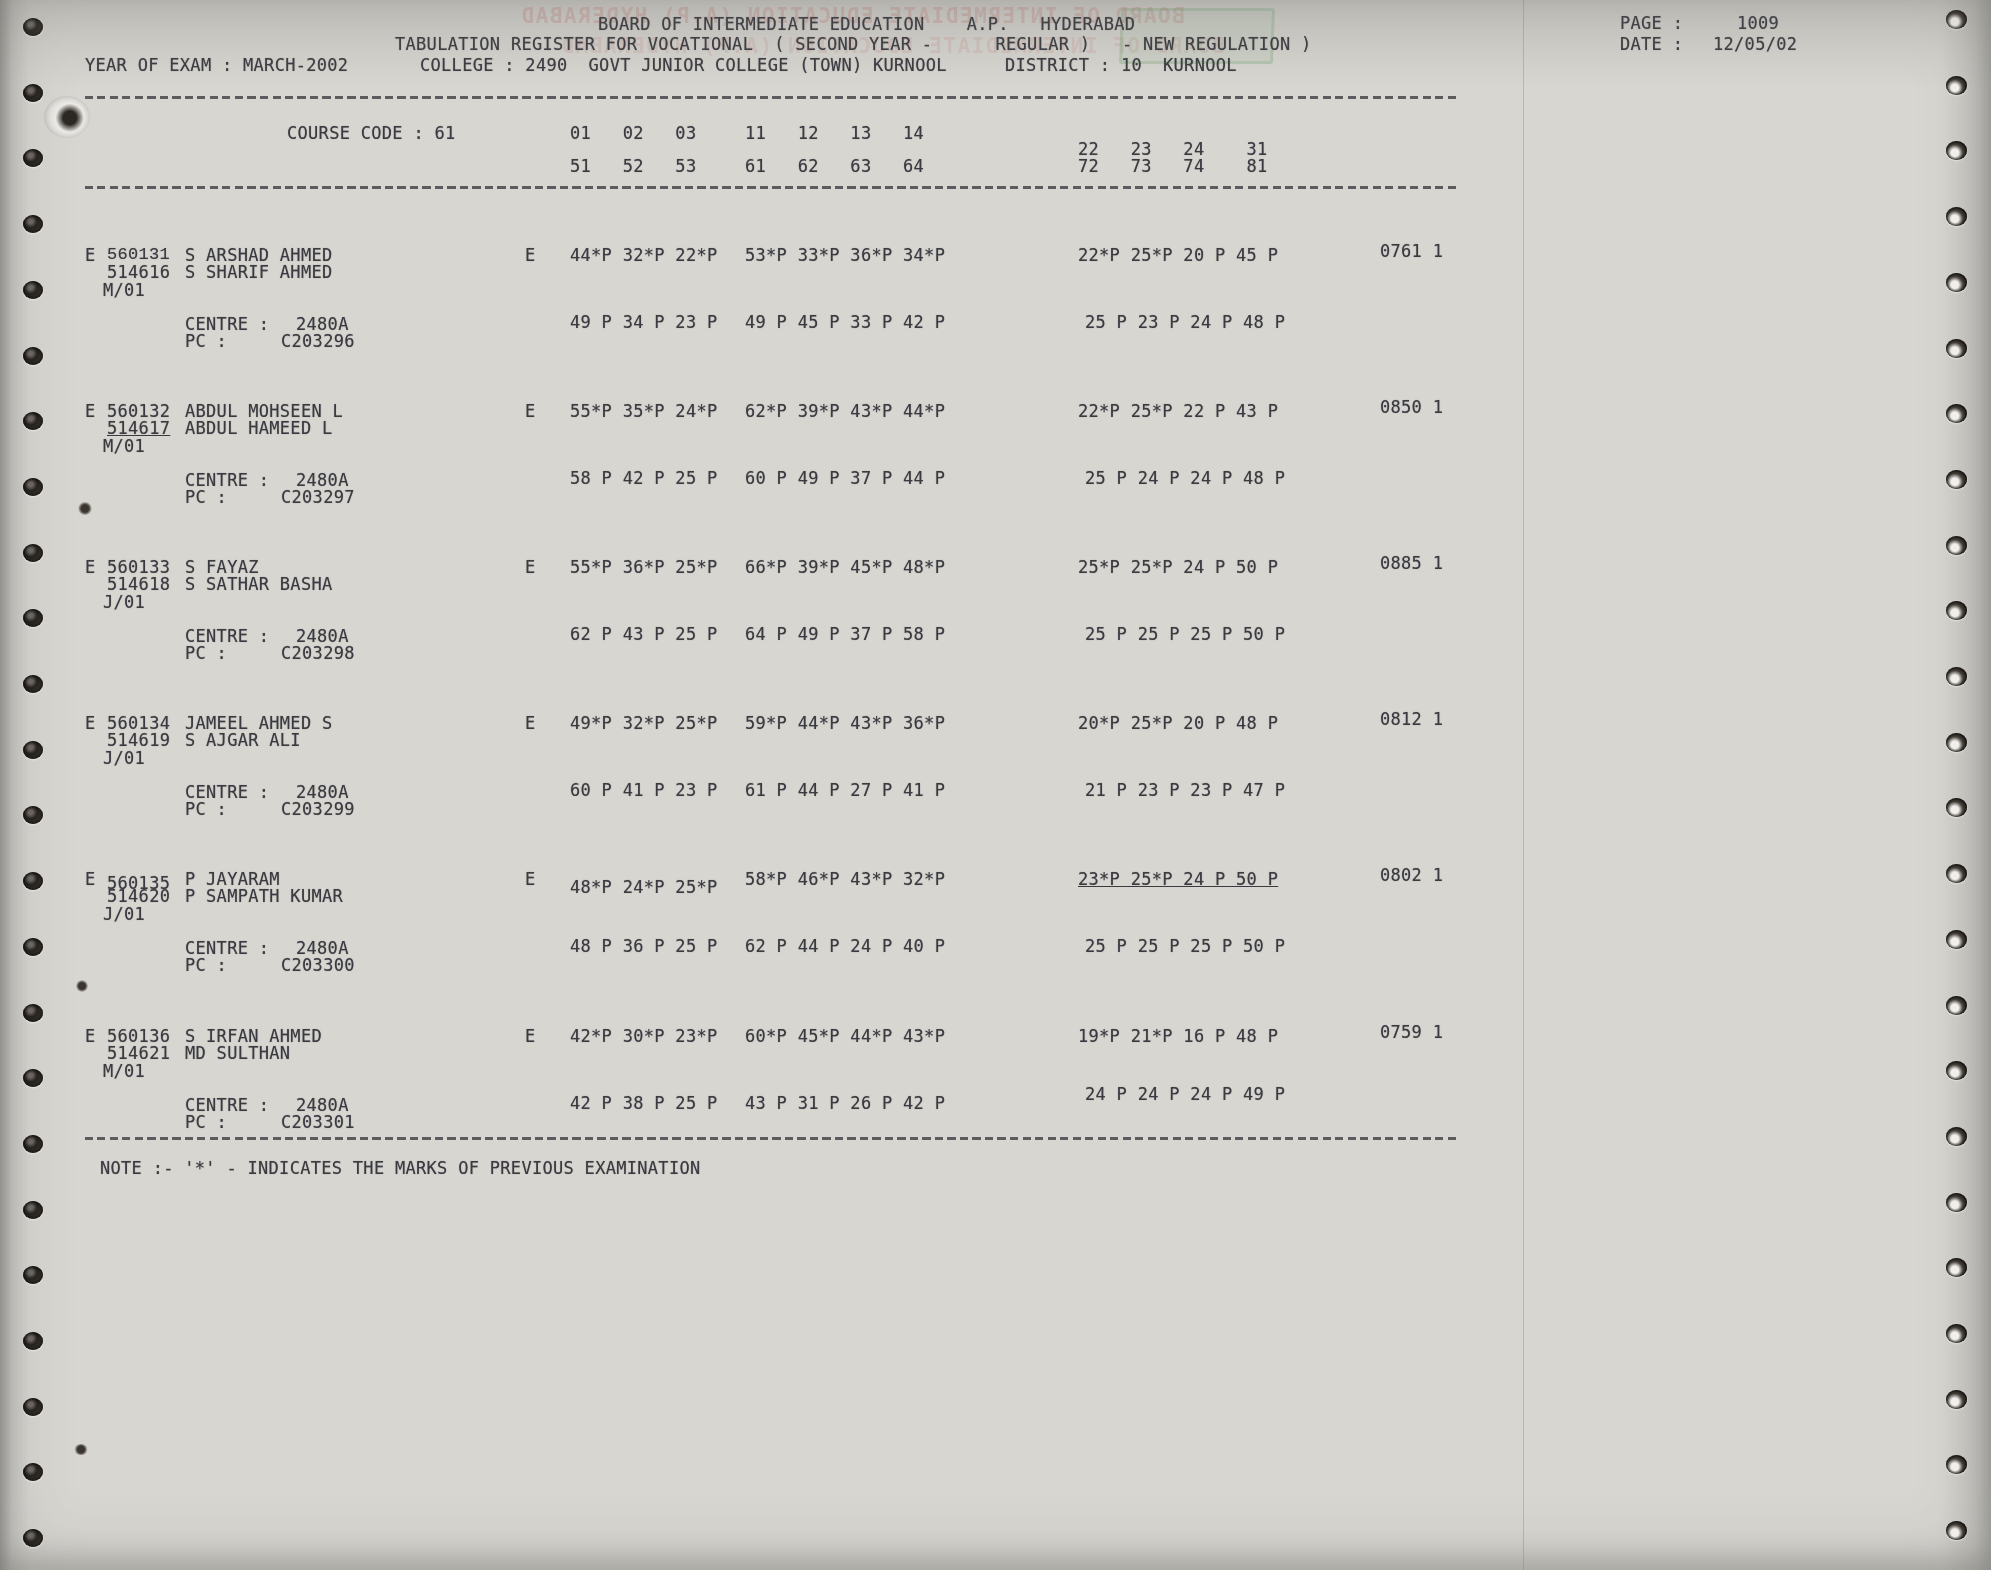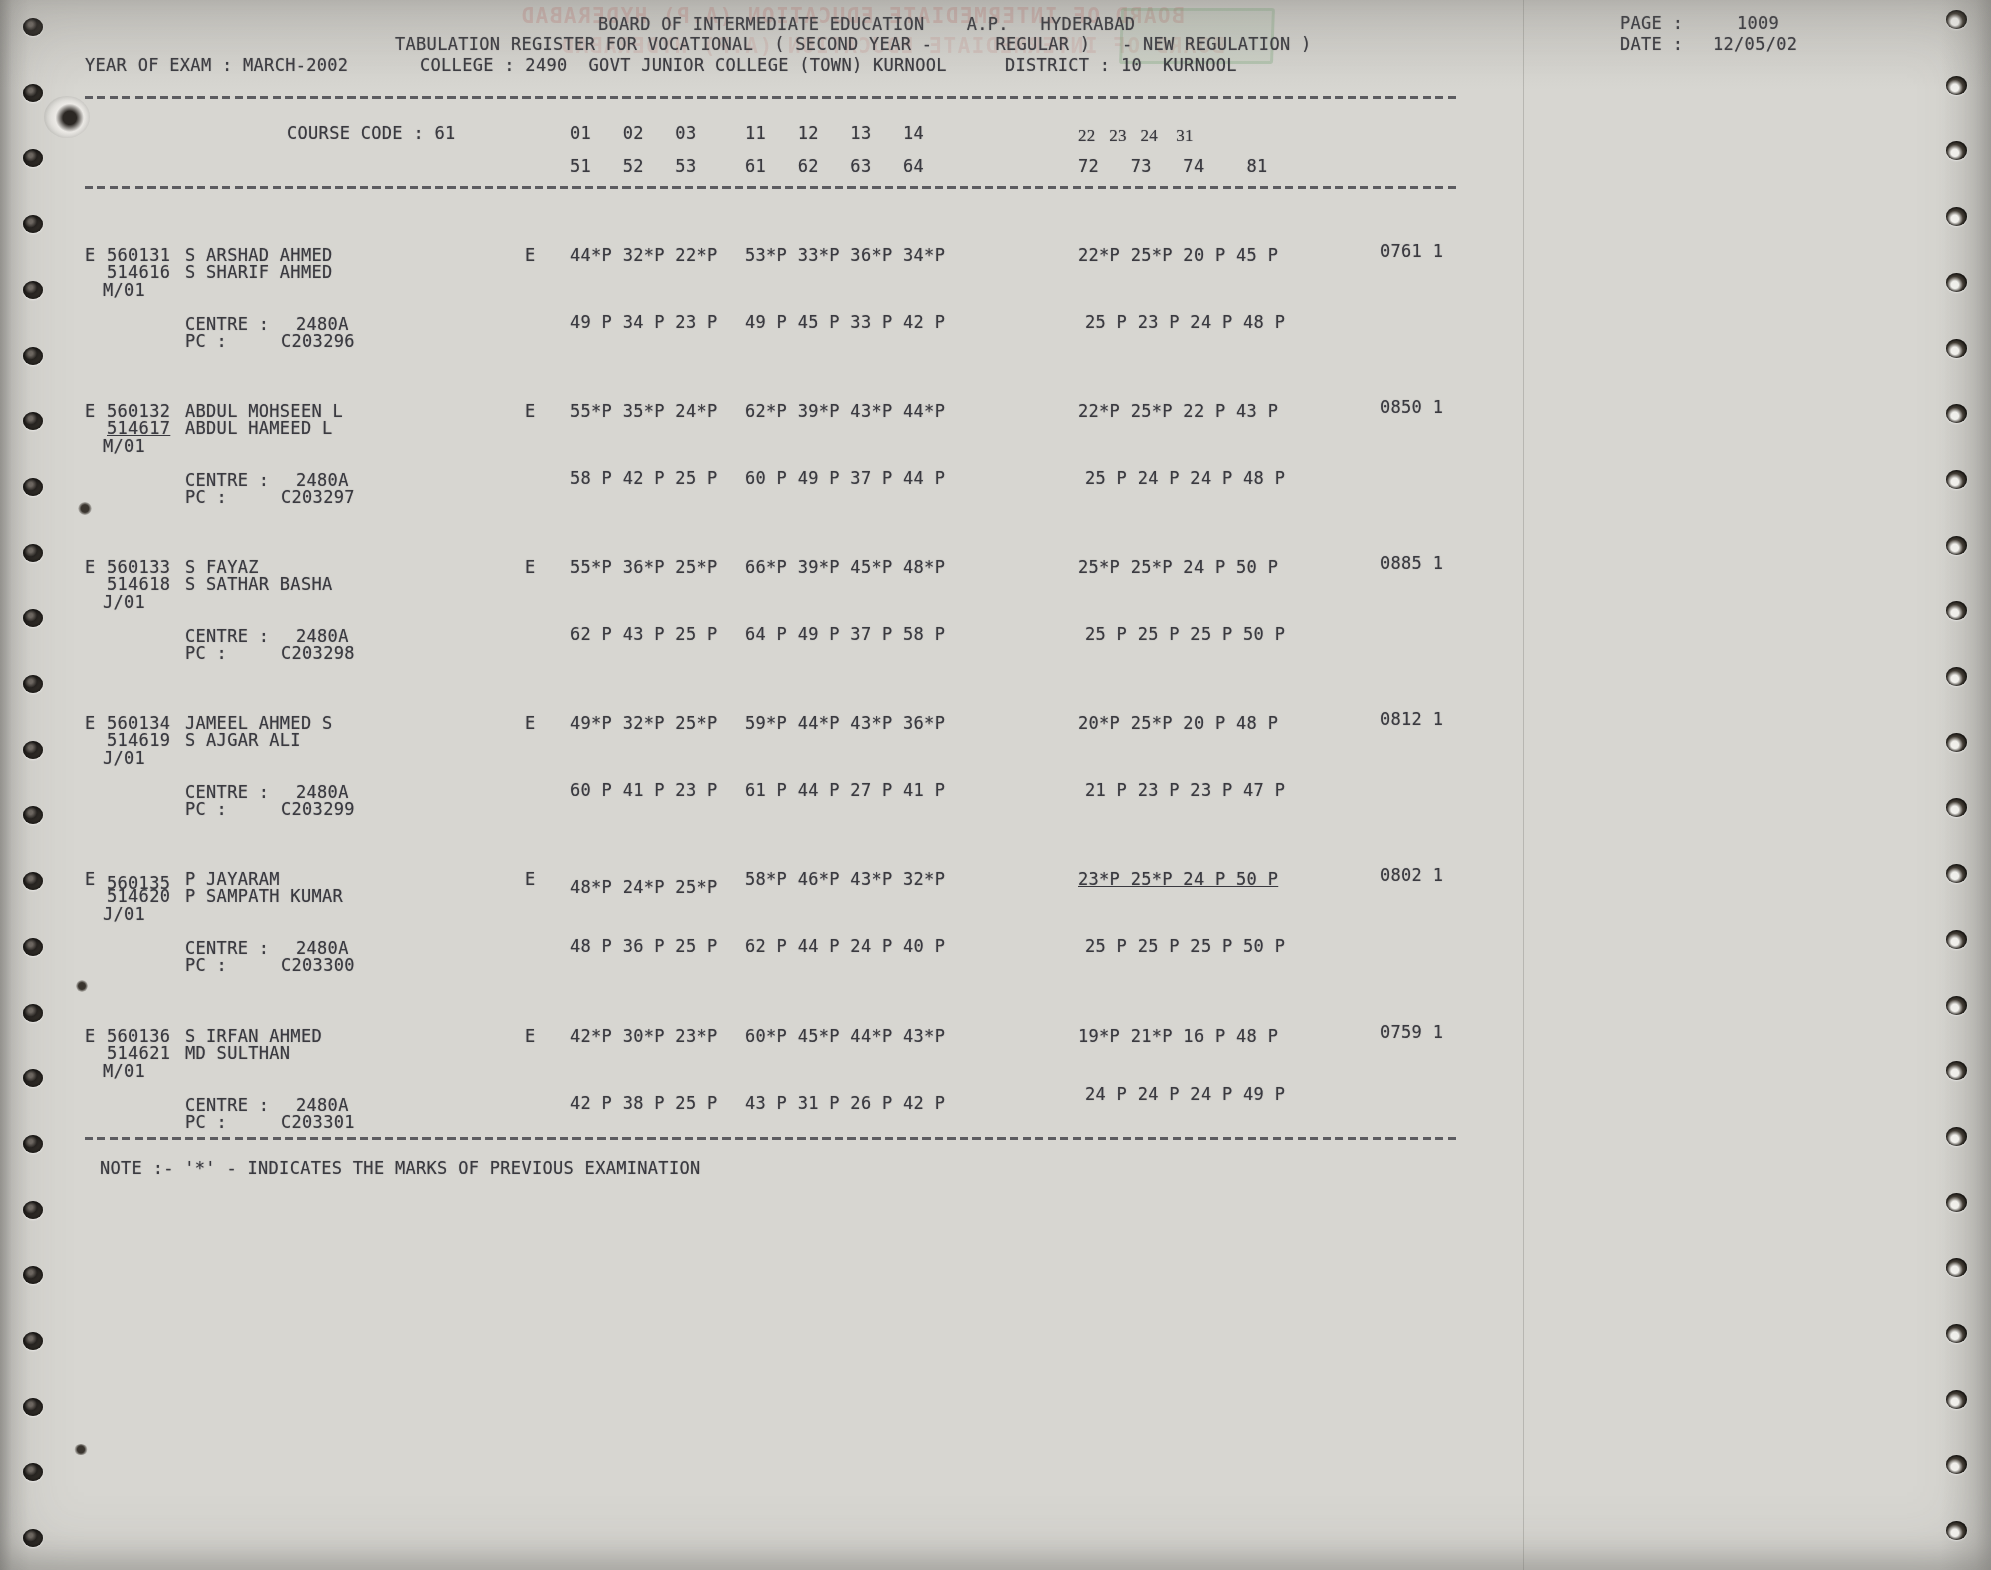--- a/index.html
+++ b/index.html
@@ -59,31 +59,31 @@
 
   <span class="txt" style="left:85px;top:55px;">YEAR OF EXAM : MARCH-2002</span>
   <span class="txt" style="left:420px;top:55px;">COLLEGE : 2490  GOVT JUNIOR COLLEGE (TOWN) KURNOOL</span>
   <span class="txt" style="left:1005px;top:55px;">DISTRICT : 10  KURNOOL</span>
 
   <div class="dash" style="left:85px;top:96px;width:1372px;"></div>
 
   <span class="txt" style="left:287px;top:123px;">COURSE CODE : 61</span>
   <span class="txt" style="left:570px;top:123px;">01   02   03</span>
   <span class="txt" style="left:745px;top:123px;">11   12   13   14</span>
-  <span class="txt" style="left:1078px;top:126px;font-family:Liberation Serif, serif;">22   23   24    31</span>
+  <span class="txt" style="left:1078px;top:139px;">22   23   24    31</span>
   <span class="txt" style="left:570px;top:156px;">51   52   53</span>
   <span class="txt" style="left:745px;top:156px;">61   62   63   64</span>
   <span class="txt" style="left:1078px;top:156px;">72   73   74    81</span>
 
   <div class="dash" style="left:85px;top:186px;width:1372px;"></div>
 
   <div id="records">
       <div class="rec" style="top: 245px;">
         <span class="txt" style="left: 85px; top: 0px;">E</span>
-        <span class="txt" style="left: 107px; top: 0px;">560131</span>
+        <span class="txt" style="left: 107px; top: 0px; font-family: Liberation Mono, monospace;">560131</span>
         <span class="txt" style="left: 185px; top: 0px;">S ARSHAD AHMED</span>
         <span class="txt" style="left: 525px; top: 0px;">E</span>
         <span class="txt" style="left: 570px; top: 0px;">44*P 32*P 22*P</span>
         <span class="txt" style="left: 745px; top: 0px;">53*P 33*P 36*P 34*P</span>
         <span class="txt" style="left: 1078px; top: 0px;">22*P 25*P 20 P 45 P</span>
         <span class="txt" style="left: 1380px; top: -4px;">0761 1</span>
         <span class="txt" style="left: 107px; top: 17px;">514616</span>
         <span class="txt" style="left: 185px; top: 17px;">S SHARIF AHMED</span>
         <span class="txt" style="left: 103px; top: 35px;">M/01</span>
         <span class="txt" style="left: 185px; top: 69px;">CENTRE :</span>

